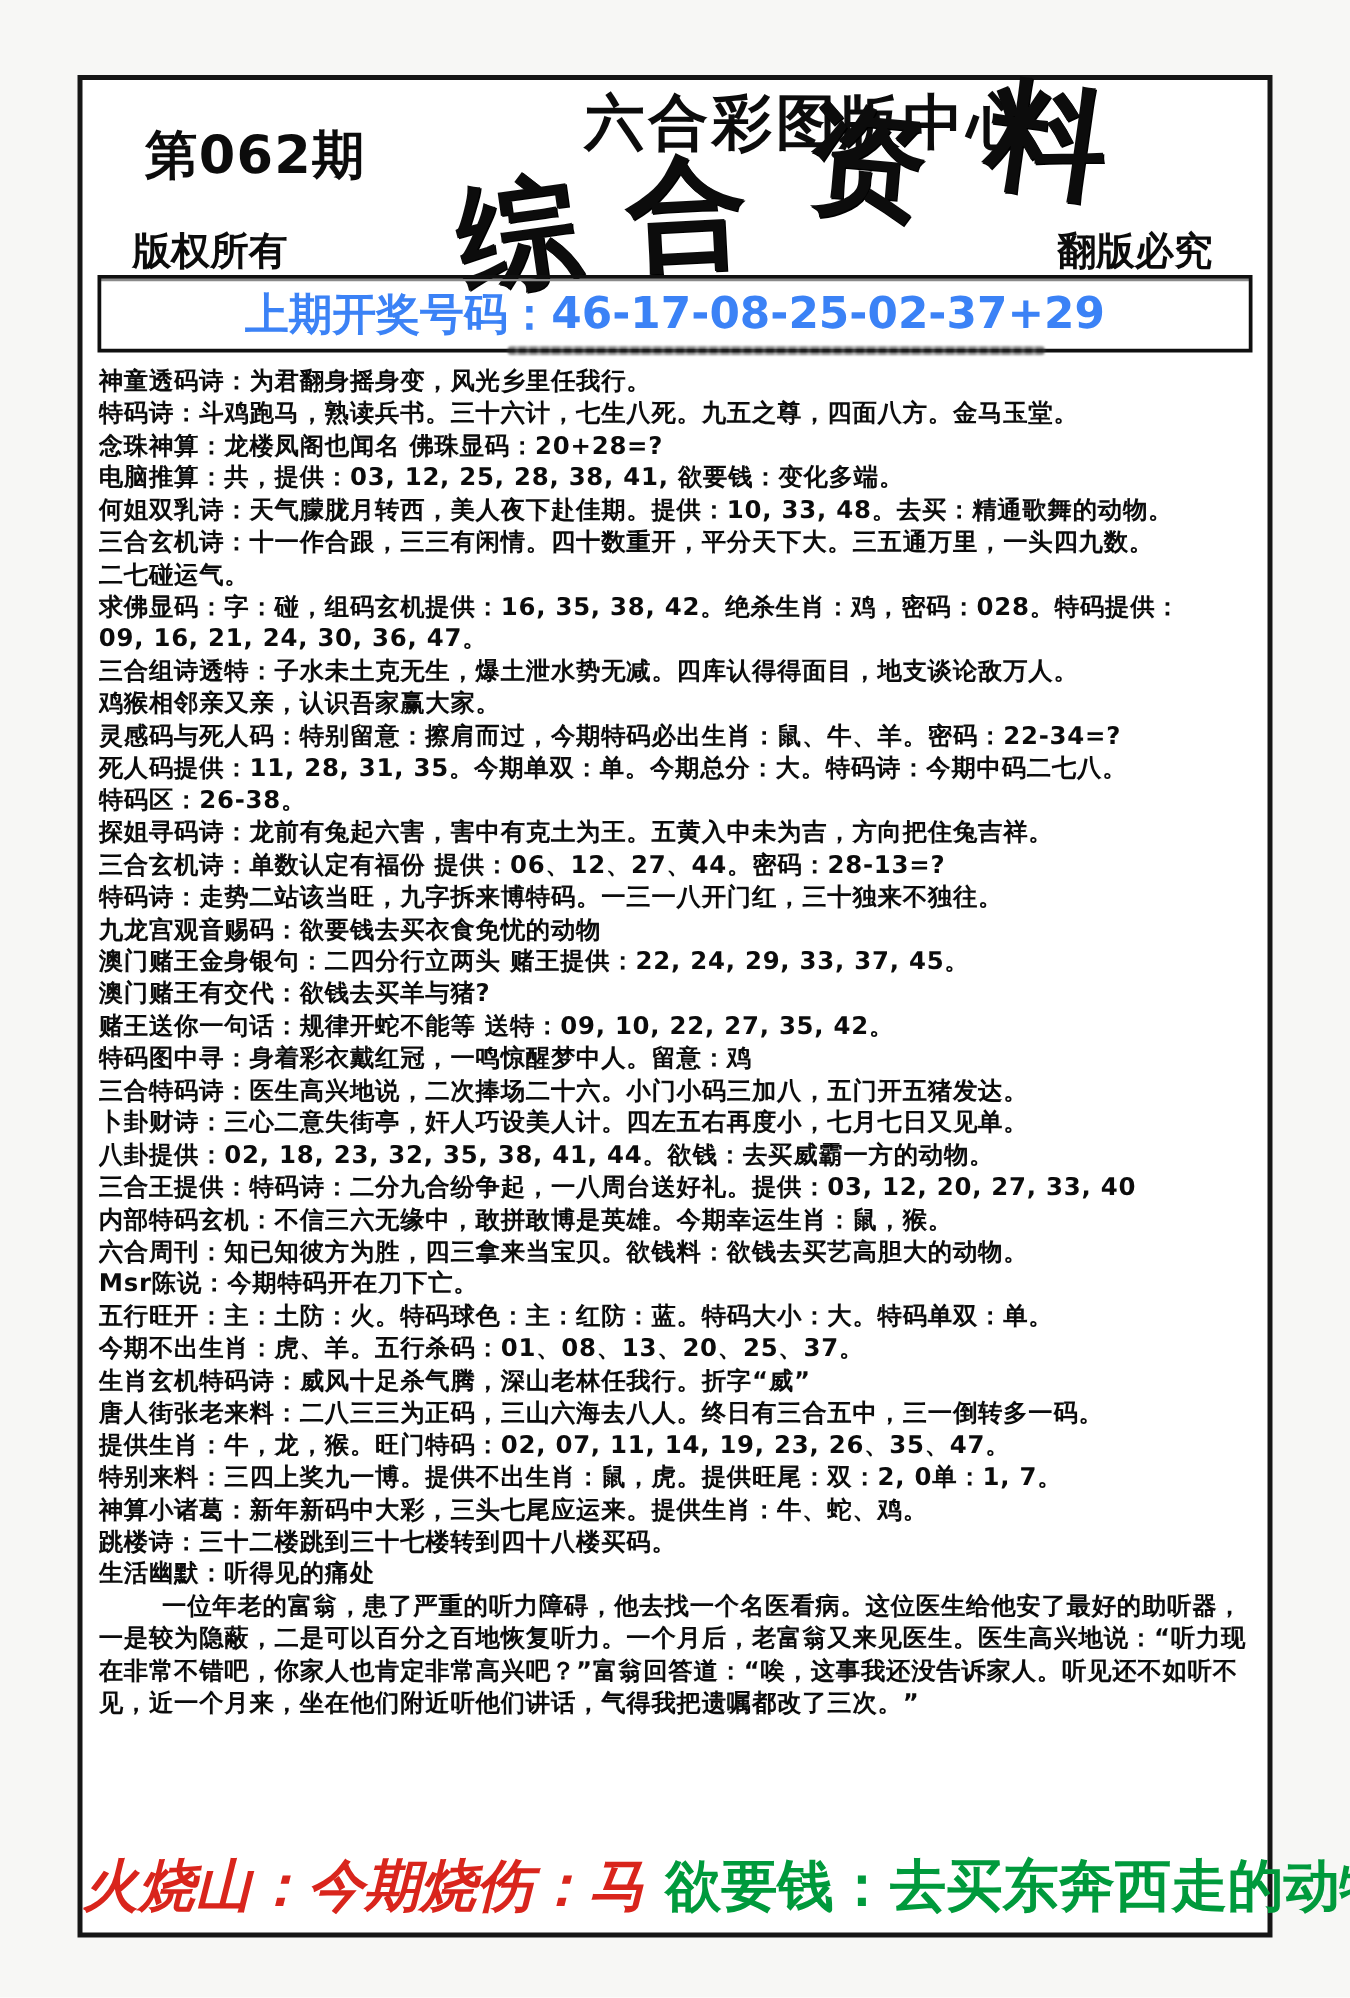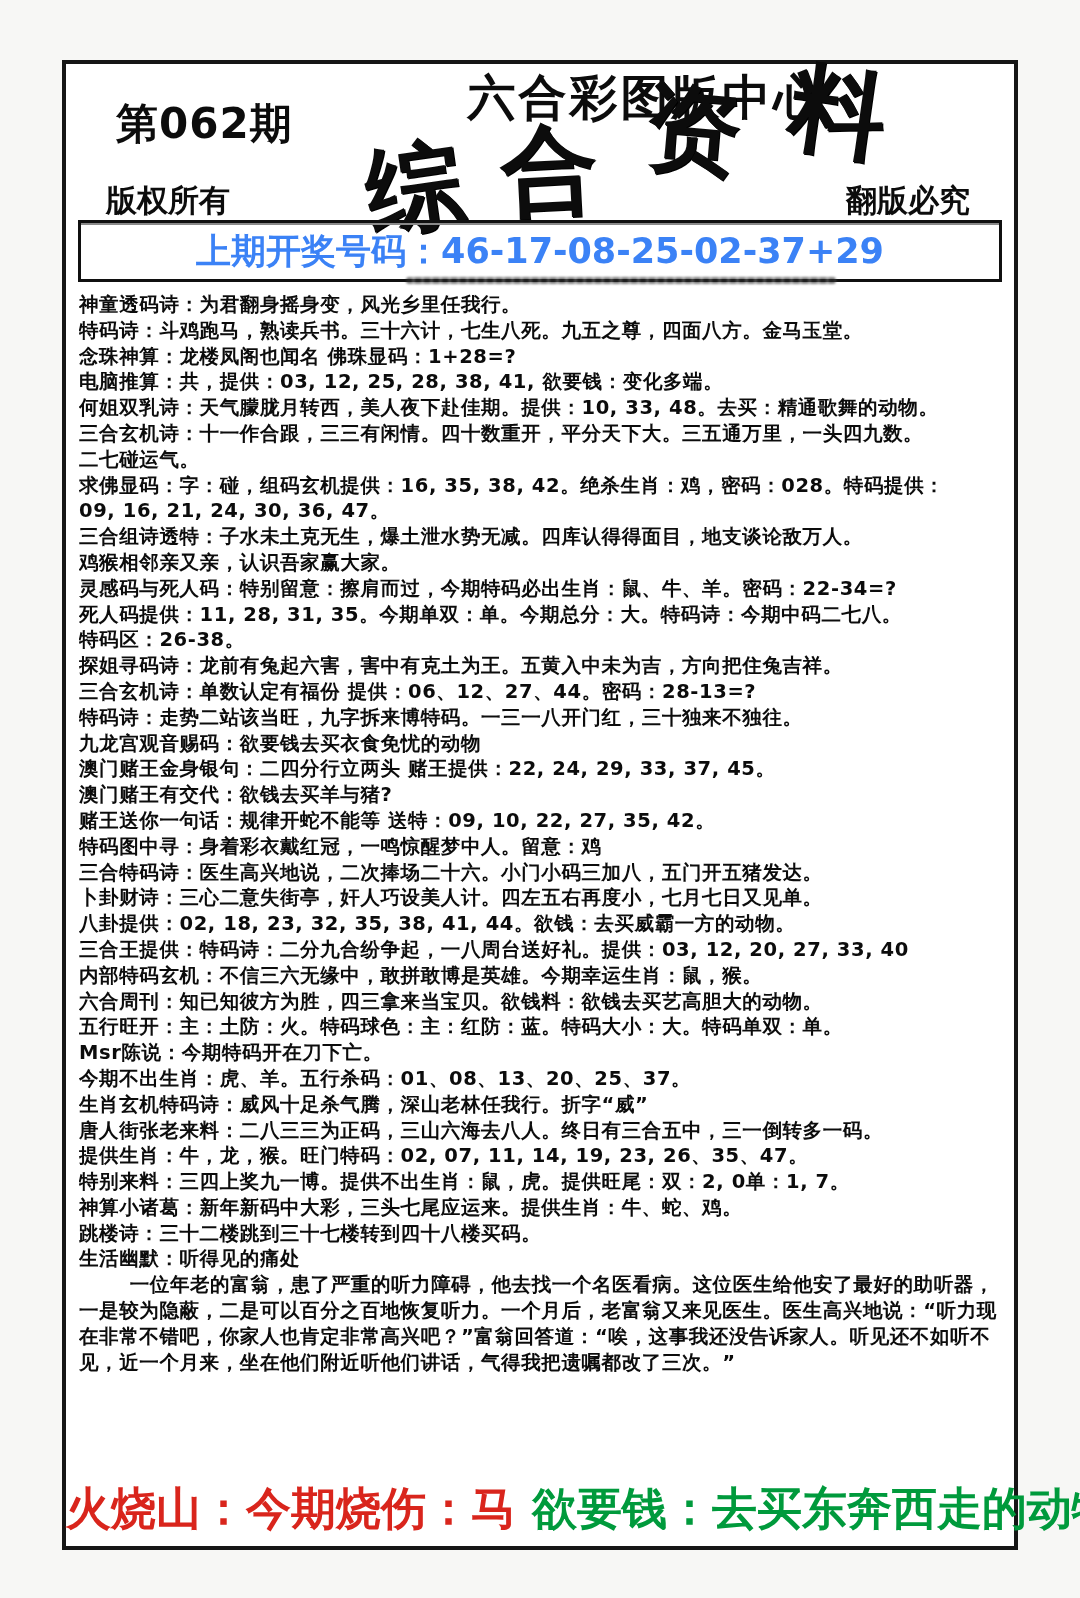--- a/index.html
+++ b/index.html
@@ -65,21 +65,21 @@
   .joke {
     margin:0; font-size:19.5px; font-weight:bold; line-height:25.8px;
     letter-spacing:0.6px; text-indent:2.6em; overflow:hidden;
   }
   
   .footer {
     position:absolute; left:0; right:0; bottom:6px; height:62px;
     text-align:center; font-size:45px; font-weight:bold;
     white-space:nowrap; line-height:62px;
   }
-  .footer .tip-red   { color:#d9251c; margin-right:16px; }
+  .footer .tip-red   { color:#d9251c; margin-right:16px;font-style:italic; }
   .footer .tip-green { color:#009a3c; }
 </style>
 </head>
 <body>
 
 <div class="frame">
 
   <div class="header">
     <div class="issue">第062期</div>
     <div class="title">六合彩图版中心</div>
@@ -97,21 +97,21 @@
     <span class="red-text">上期开奖号码：</span>
       <span class="red-text">46-17-08-25-02-37+29</span>
   </div>
   <div class="smudge"></div>
 
   <div class="body">
     <div class="lines">
 
     <div class="line">神童透码诗：为君翻身摇身变，风光乡里任我行。</div>
         <div class="line">特码诗：斗鸡跑马，熟读兵书。三十六计，七生八死。九五之尊，四面八方。金马玉堂。</div>
-        <div class="line">念珠神算：龙楼凤阁也闻名 佛珠显码：1+28=?</div>
+        <div class="line">念珠神算：龙楼凤阁也闻名 佛珠显码：20+28=?</div>
         <div class="line">电脑推算：共，提供：03, 12, 25, 28, 38, 41, 欲要钱：变化多端。</div>
         <div class="line">何姐双乳诗：天气朦胧月转西，美人夜下赴佳期。提供：10, 33, 48。去买：精通歌舞的动物。</div>
         <div class="line">三合玄机诗：十一作合跟，三三有闲情。四十数重开，平分天下大。三五通万里，一头四九数。</div>
         <div class="line">二七碰运气。</div>
         <div class="line">求佛显码：字：碰，组码玄机提供：16, 35, 38, 42。绝杀生肖：鸡，密码：028。特码提供：</div>
         <div class="line">09, 16, 21, 24, 30, 36, 47。</div>
         <div class="line">三合组诗透特：子水未土克无生，爆土泄水势无减。四库认得得面目，地支谈论敌万人。</div>
         <div class="line">鸡猴相邻亲又亲，认识吾家赢大家。</div>
         <div class="line">灵感码与死人码：特别留意：擦肩而过，今期特码必出生肖：鼠、牛、羊。密码：22-34=?</div>
         <div class="line">死人码提供：11, 28, 31, 35。今期单双：单。今期总分：大。特码诗：今期中码二七八。</div>
@@ -123,22 +123,22 @@
         <div class="line">澳门赌王金身银句：二四分行立两头 赌王提供：22, 24, 29, 33, 37, 45。</div>
         <div class="line">澳门赌王有交代：欲钱去买羊与猪?</div>
         <div class="line">赌王送你一句话：规律开蛇不能等 送特：09, 10, 22, 27, 35, 42。</div>
         <div class="line">特码图中寻：身着彩衣戴红冠，一鸣惊醒梦中人。留意：鸡</div>
         <div class="line">三合特码诗：医生高兴地说，二次捧场二十六。小门小码三加八，五门开五猪发达。</div>
         <div class="line">卜卦财诗：三心二意失街亭，奸人巧设美人计。四左五右再度小，七月七日又见单。</div>
         <div class="line">八卦提供：02, 18, 23, 32, 35, 38, 41, 44。欲钱：去买威霸一方的动物。</div>
         <div class="line">三合王提供：特码诗：二分九合纷争起，一八周台送好礼。提供：03, 12, 20, 27, 33, 40</div>
         <div class="line">内部特码玄机：不信三六无缘中，敢拼敢博是英雄。今期幸运生肖：鼠，猴。</div>
         <div class="line">六合周刊：知已知彼方为胜，四三拿来当宝贝。欲钱料：欲钱去买艺高胆大的动物。</div>
+        <div class="line">Msr陈说：今期特码开在刀下亡。</div>
         <div class="line">五行旺开：主：土防：火。特码球色：主：红防：蓝。特码大小：大。特码单双：单。</div>
-        <div class="line">Msr陈说：今期特码开在刀下亡。</div>
         <div class="line">今期不出生肖：虎、羊。五行杀码：01、08、13、20、25、37。</div>
         <div class="line">生肖玄机特码诗：威风十足杀气腾，深山老林任我行。折字“威”</div>
         <div class="line">唐人街张老来料：二八三三为正码，三山六海去八人。终日有三合五中，三一倒转多一码。</div>
         <div class="line">提供生肖：牛，龙，猴。旺门特码：02, 07, 11, 14, 19, 23, 26、35、47。</div>
         <div class="line">特别来料：三四上奖九一博。提供不出生肖：鼠，虎。提供旺尾：双：2, 0单：1, 7。</div>
         <div class="line">神算小诸葛：新年新码中大彩，三头七尾应运来。提供生肖：牛、蛇、鸡。</div>
         <div class="line">跳楼诗：三十二楼跳到三十七楼转到四十八楼买码。</div>
         <div class="line">生活幽默：听得见的痛处</div>
       </div>
     <p class="joke">一位年老的富翁，患了严重的听力障碍，他去找一个名医看病。这位医生给他安了最好的助听器，一是较为隐蔽，二是可以百分之百地恢复听力。一个月后，老富翁又来见医生。医生高兴地说：“听力现在非常不错吧，你家人也肯定非常高兴吧？”富翁回答道：“唉，这事我还没告诉家人。听见还不如听不见，近一个月来，坐在他们附近听他们讲话，气得我把遗嘱都改了三次。”</p>

